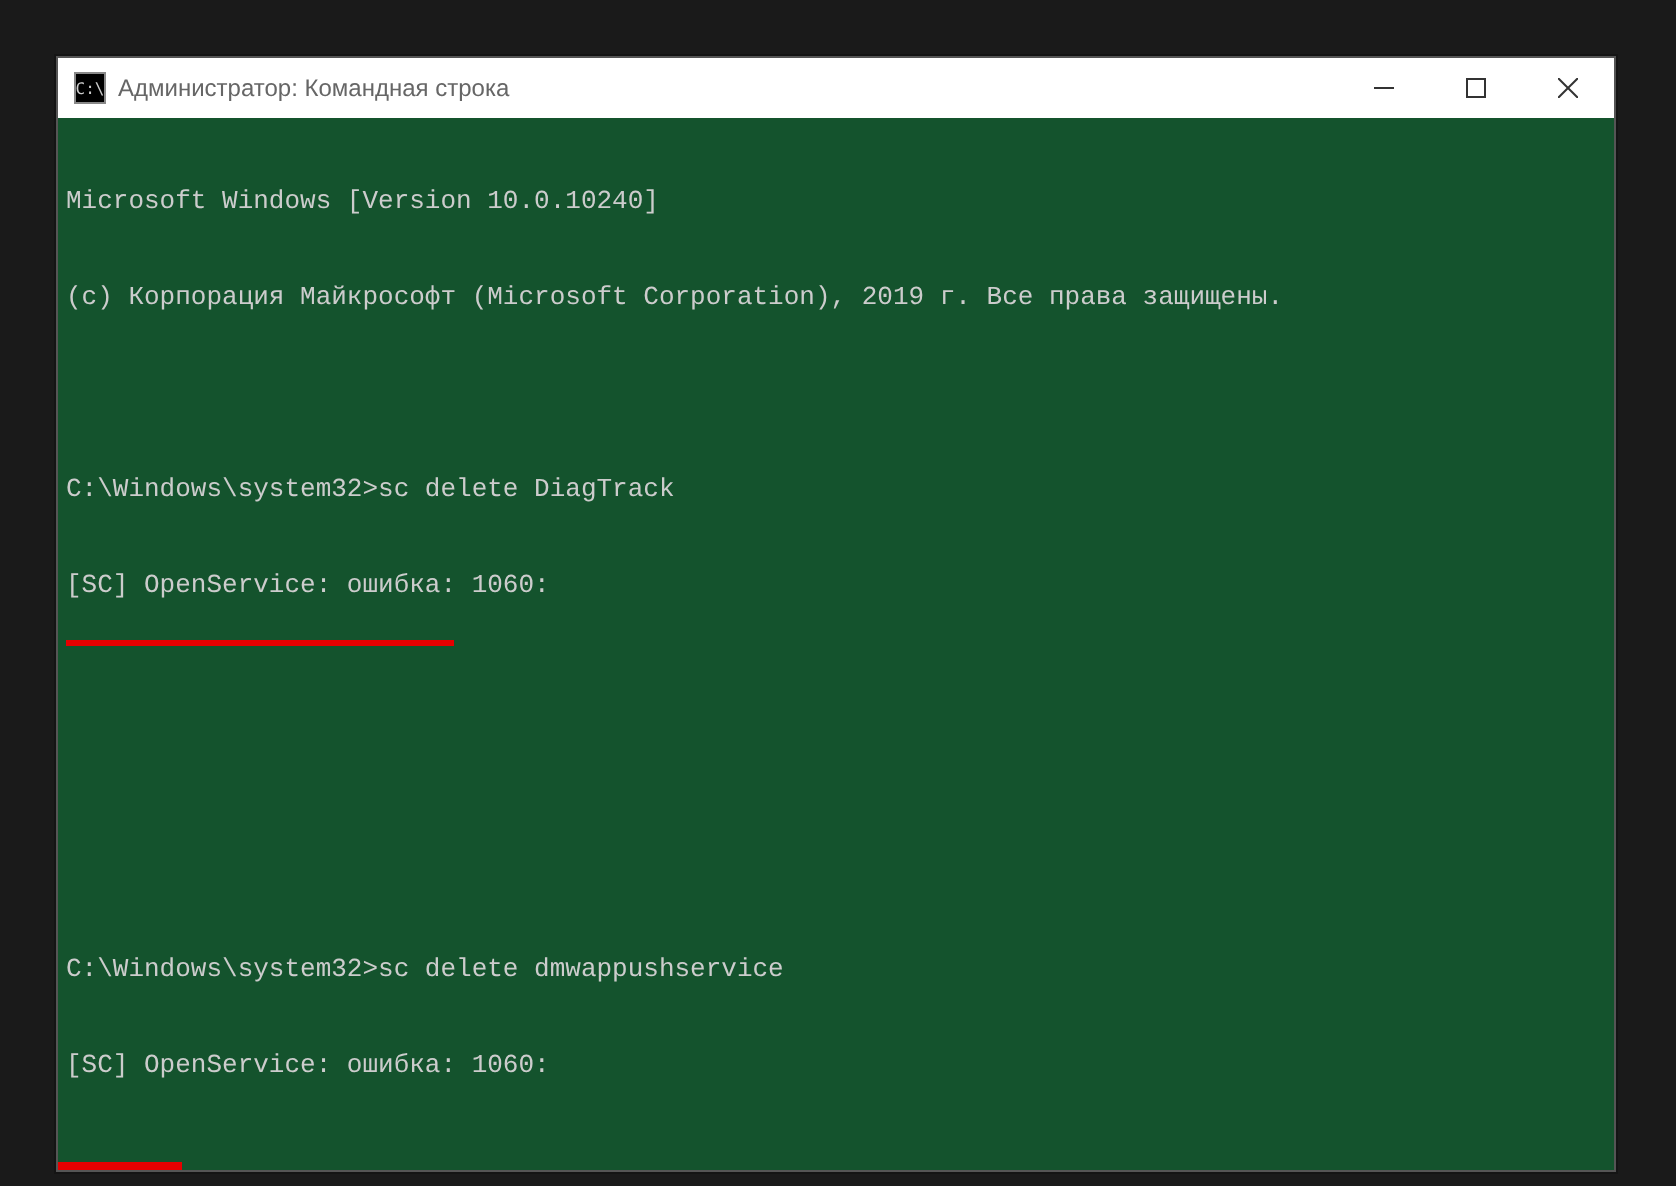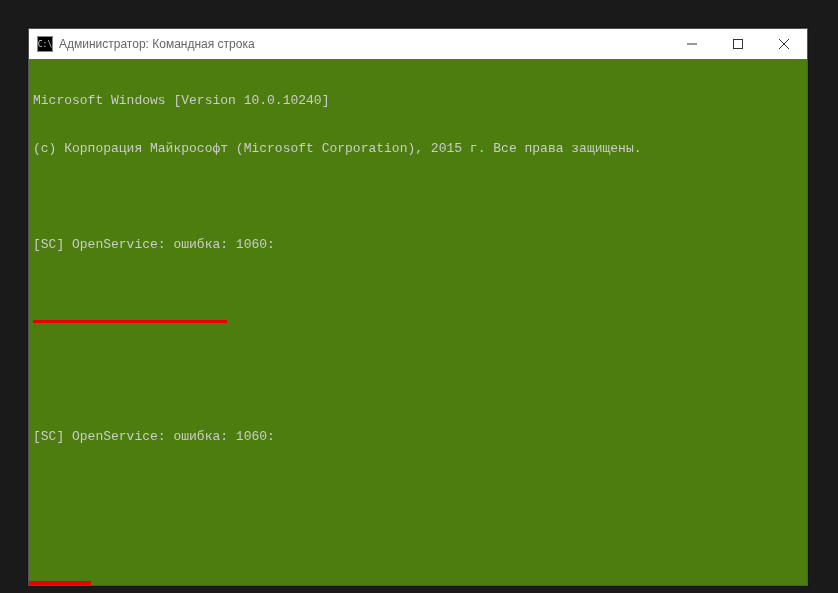--- a/index.html
+++ b/index.html
@@ -62,21 +62,21 @@
       height: 30px;
       display: flex;
       align-items: center;
       justify-content: center;
       color: #333;
       font-family: 'Segoe UI', sans-serif;
       font-size: 10px;
       cursor: pointer;
     }
     .console-body {
-      background: #4d7c0f;
+      background: #14532d;
       color: #cccccc;
       font-family: Consolas, 'Lucida Console', 'Courier New', monospace;
       font-size: 13px;
       line-height: 16px;
       padding: 2px 4px;
       height: calc(100% - 30px);
       overflow: hidden;
       white-space: pre-wrap;
       position: relative;
     }
@@ -127,26 +127,28 @@
       <div class="titlebar-btn close">
         <svg width="10" height="10" viewBox="0 0 10 10">
             <line x1="0" y1="0" x2="10" y2="10" stroke="#333" stroke-width="1"></line>
             <line x1="10" y1="0" x2="0" y2="10" stroke="#333" stroke-width="1"></line>
           </svg>
       </div>
     </div>
   </div>
   <div class="console-body">
     <div class="console-line">Microsoft Windows [Version 10.0.10240]</div>
-    <div class="console-line">(c) Корпорация Майкрософт (Microsoft Corporation), 2015 г. Все права защищены.</div>
+    <div class="console-line">(c) Корпорация Майкрософт (Microsoft Corporation), 2019 г. Все права защищены.</div>
     <div class="console-blank"></div>
+    <div class="console-line">C:\Windows\system32&gt;sc delete DiagTrack</div>
     <div class="console-line">[SC] OpenService: ошибка: 1060:</div>
     <div class="console-blank"></div>
     <div class="console-blank"></div>
     <div class="console-blank"></div>
+    <div class="console-line">C:\Windows\system32&gt;sc delete dmwappushservice</div>
     <div class="console-line">[SC] OpenService: ошибка: 1060:</div>
     
     
     
     
     
 
     <div class="underline-red u1"></div>
     <div class="bottom-red"></div>
   </div>

